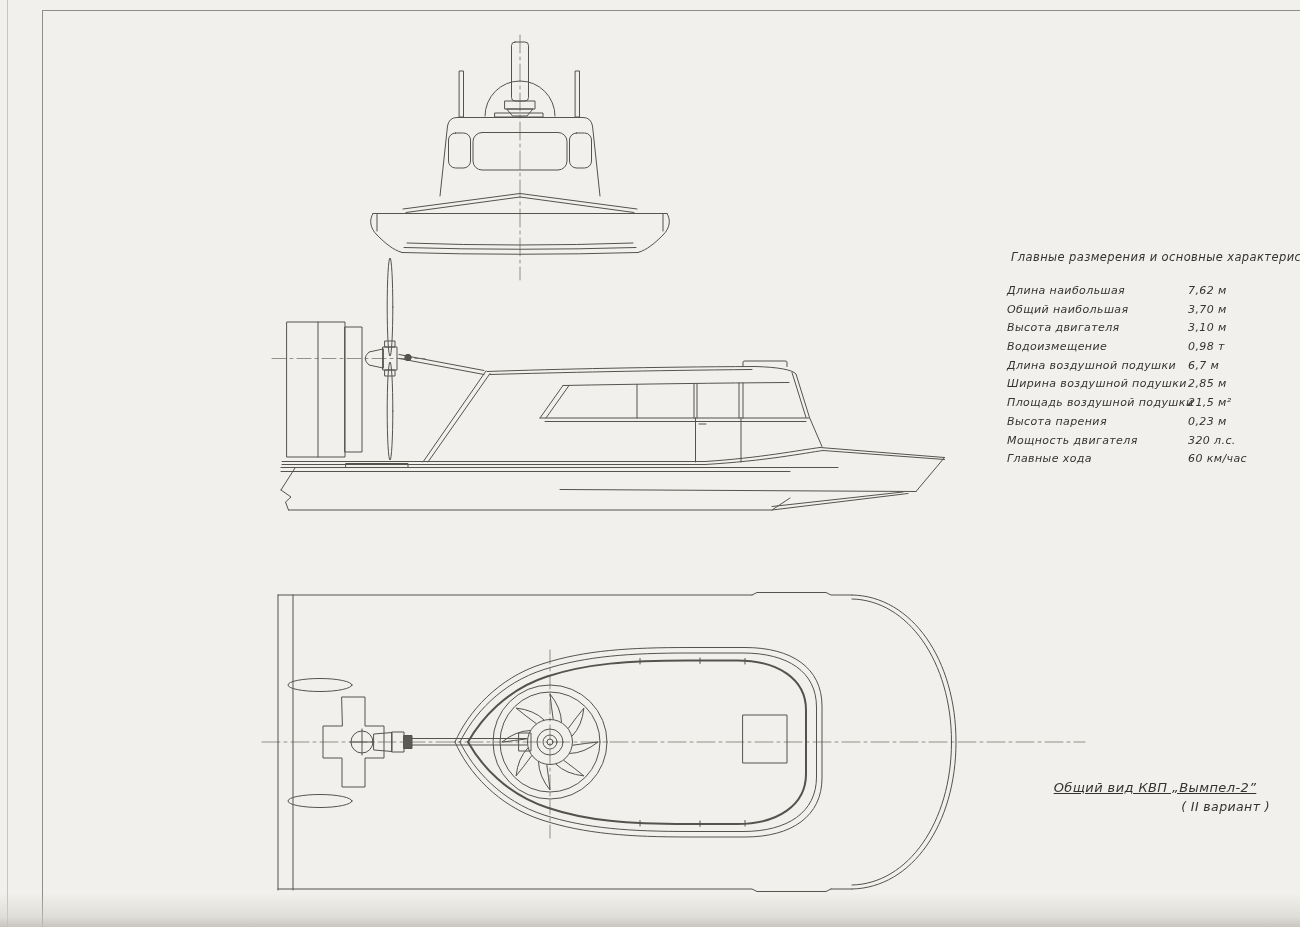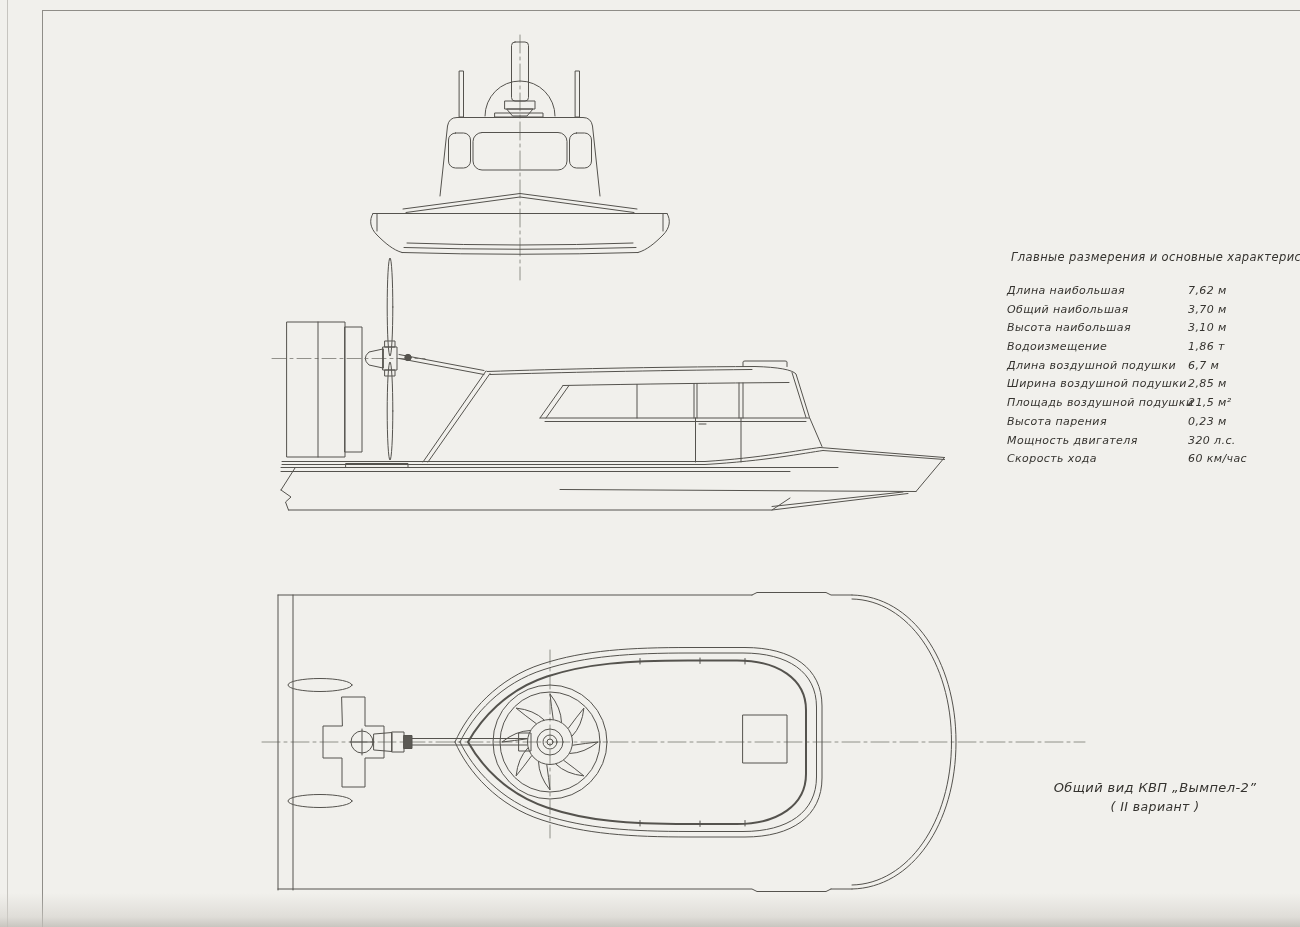--- a/index.html
+++ b/index.html
@@ -16,22 +16,22 @@
   svg.blueprint{position:absolute;left:0;top:0;}
   
   .hand{font-style:italic;color:#35332f;letter-spacing:.4px;}
   .spec-table{position:absolute;left:1005px;top:250px;width:245px;}
   .spec-title{font-size:11.5px;white-space:nowrap;transform:translateX(6px);}
   .spec-rows{margin-top:20px;}
   .spec-row{position:relative;height:18.7px;font-size:11px;white-space:nowrap;}
   .spec-label{position:absolute;left:2px;top:0;}
   .spec-value{position:absolute;left:183px;top:0;}
   .caption{position:absolute;left:1040px;top:780px;width:230px;text-align:center;}
-  .caption-line1{font-size:13px;white-space:nowrap;}
-  .caption-line2{font-size:12.5px;margin-top:4px;}
+  .caption-line1{font-size:13px;white-space:nowrap;text-decoration:underline;}
+  .caption-line2{font-size:12.5px;margin-top:4px;text-align:right;}
 </style>
 </head>
 <body>
 
 <div class="paper-left-edge"></div>
 <div class="frame-top"></div>
 <div class="frame-left"></div>
 
 <svg class="blueprint" width="1300" height="927" viewBox="0 0 1300 927">
   <g fill="none" stroke="#55534e" stroke-width="1" stroke-linecap="round" stroke-linejoin="round">
@@ -222,26 +222,26 @@
   <div class="spec-rows hand">
       <div class="spec-row">
         <span class="spec-label">Длина наибольшая</span>
         <span class="spec-value">7,62 м</span>
       </div>
       <div class="spec-row">
         <span class="spec-label">Общий наибольшая</span>
         <span class="spec-value">3,70 м</span>
       </div>
       <div class="spec-row">
-        <span class="spec-label">Высота наибольшая</span>
+        <span class="spec-label">Высота двигателя</span>
         <span class="spec-value">3,10 м</span>
       </div>
       <div class="spec-row">
         <span class="spec-label">Водоизмещение</span>
-        <span class="spec-value">1,86 т</span>
+        <span class="spec-value">0,98 т</span>
       </div>
       <div class="spec-row">
         <span class="spec-label">Длина воздушной подушки</span>
         <span class="spec-value">6,7 м</span>
       </div>
       <div class="spec-row">
         <span class="spec-label">Ширина воздушной подушки</span>
         <span class="spec-value">2,85 м</span>
       </div>
       <div class="spec-row">
@@ -250,21 +250,21 @@
       </div>
       <div class="spec-row">
         <span class="spec-label">Высота парения</span>
         <span class="spec-value">0,23 м</span>
       </div>
       <div class="spec-row">
         <span class="spec-label">Мощность двигателя</span>
         <span class="spec-value">320 л.с.</span>
       </div>
       <div class="spec-row">
-        <span class="spec-label">Скорость хода</span>
+        <span class="spec-label">Главные хода</span>
         <span class="spec-value">60 км/час</span>
       </div>
     </div>
 </div>
 
 <div class="caption hand">
   <div class="caption-line1">Общий вид КВП „Вымпел-2”</div>
   <div class="caption-line2">( II вариант )</div>
 </div>
 

